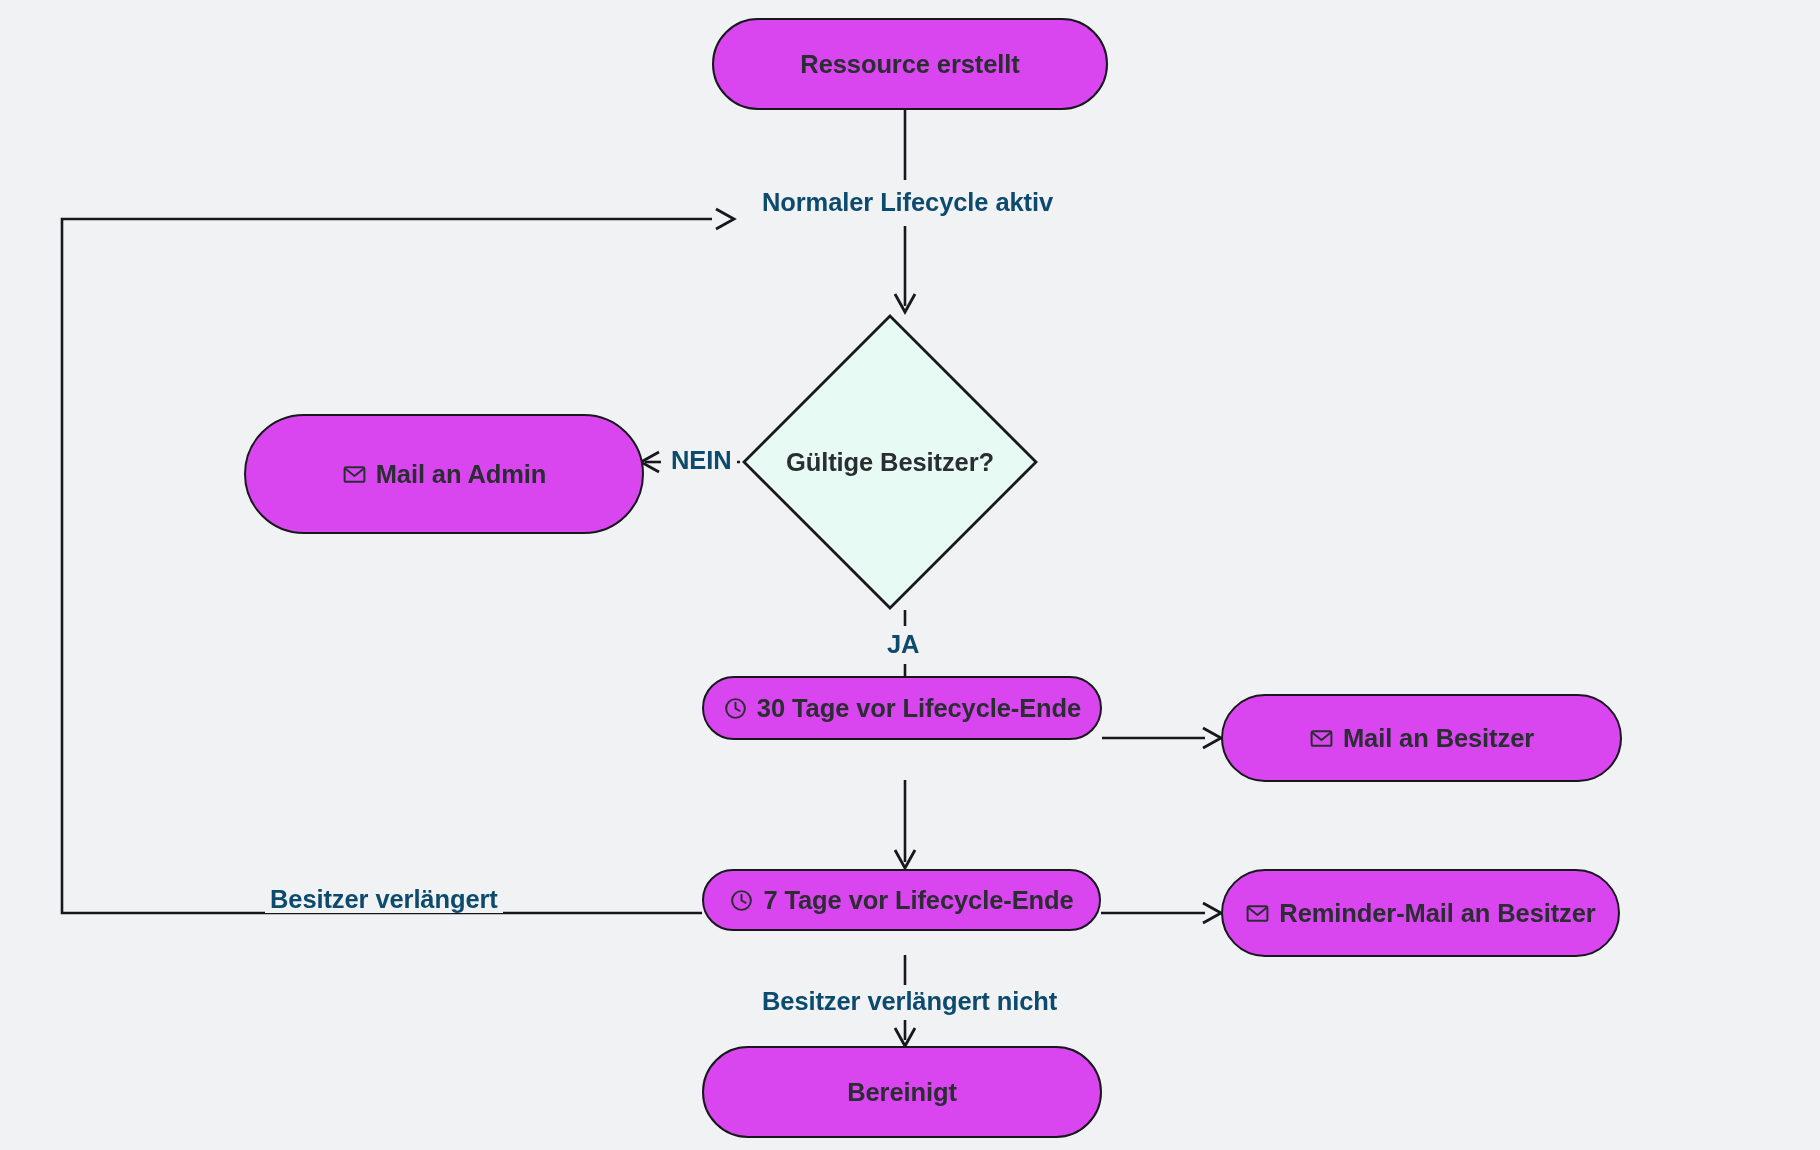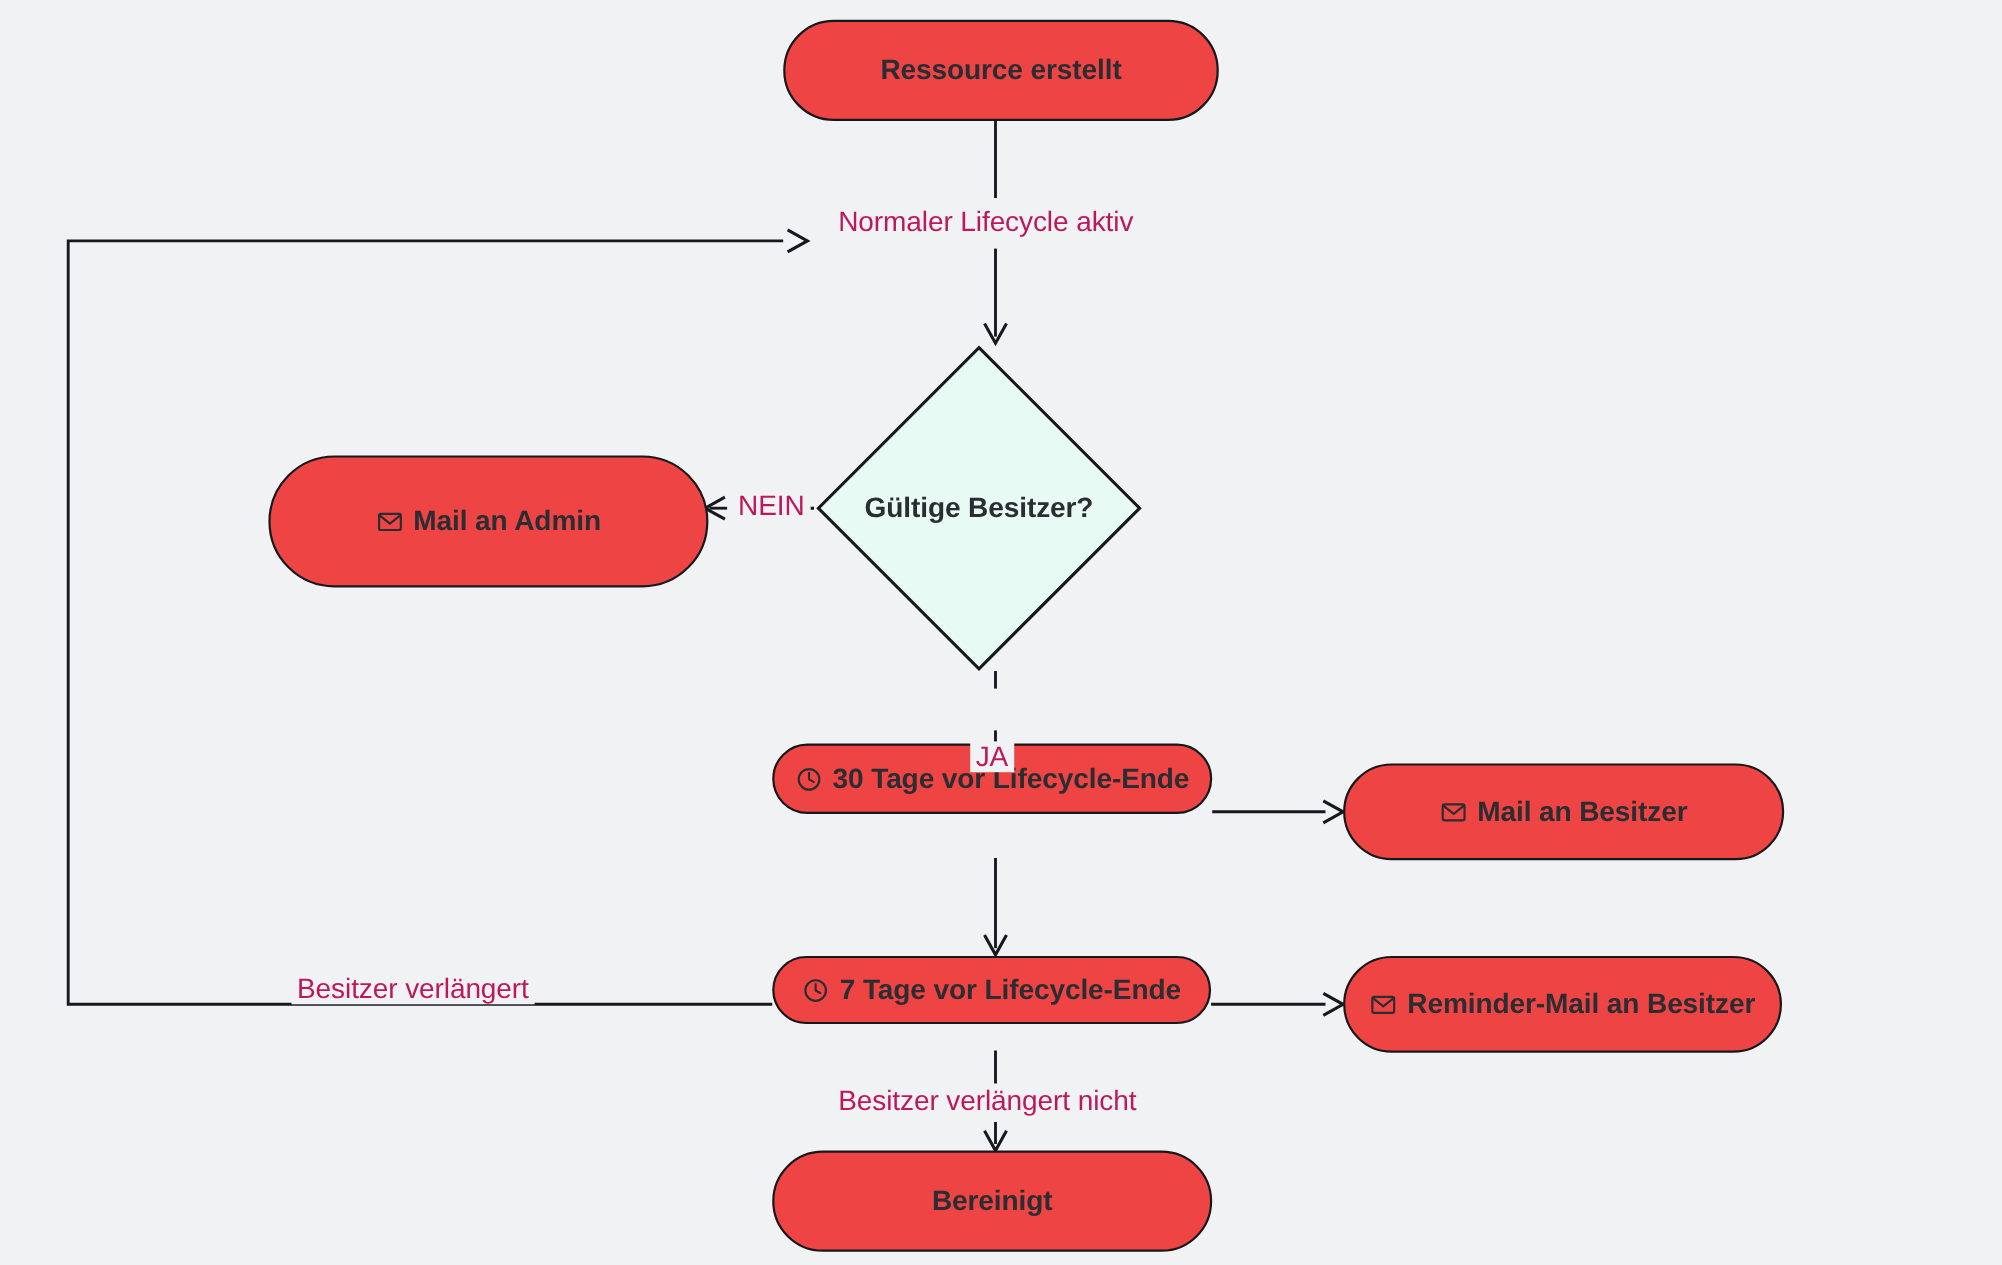--- a/index.html
+++ b/index.html
@@ -22,21 +22,21 @@
   #edge-layer {
     position: absolute;
     top: 0;
     left: 0;
     width: 1820px;
     height: 1150px;
   }
   .node {
     position: absolute;
     box-sizing: border-box;
-    background: #ef4444;
+    background: #d946ef;
     border: 2.6px solid #16181c;
     display: flex;
     align-items: center;
     justify-content: center;
     color: #2a2d32;
     font-size: 25.5px;
     font-weight: bold;
     letter-spacing: -0.1px;
     white-space: nowrap;
   }
@@ -77,23 +77,23 @@
     align-items: center;
     justify-content: center;
     color: #2a2d32;
     font-size: 25.5px;
     font-weight: bold;
     white-space: nowrap;
     letter-spacing: -0.1px;
   }
   .edge-label {
     position: absolute;
-    color: #be185d;
+    color: #0c4a6e;
     font-size: 25.5px;
-    font-weight: normal;
+    font-weight: bold;
     white-space: nowrap;
     letter-spacing: -0.1px;
     background: #f1f2f4;
     padding: 0 5px;
     line-height: 1.1;
   }
 </style>
 </head>
 <body>
 
@@ -208,19 +208,19 @@
   <div class="node stadium" style="left:702px; top:1046px; width:400px; height:92px;">
     <span class="node-inner">
       <span>Bereinigt</span>
     </span>
   </div>
 
   <div class="edge-label" style="left:757px; top:188px;">Normaler Lifecycle aktiv</div>
 
   <div class="edge-label" style="left:666px; top:446px;">NEIN</div>
 
-  <div class="edge-label" style="left:882px; top:630px;margin-top:44px;">JA</div>
+  <div class="edge-label" style="left:882px; top:630px;">JA</div>
 
   <div class="edge-label" style="left:265px; top:885px;">Besitzer verlängert</div>
 
   <div class="edge-label" style="left:757px; top:987px;">Besitzer verlängert nicht</div>
 
 </div>
 
 </body></html>

